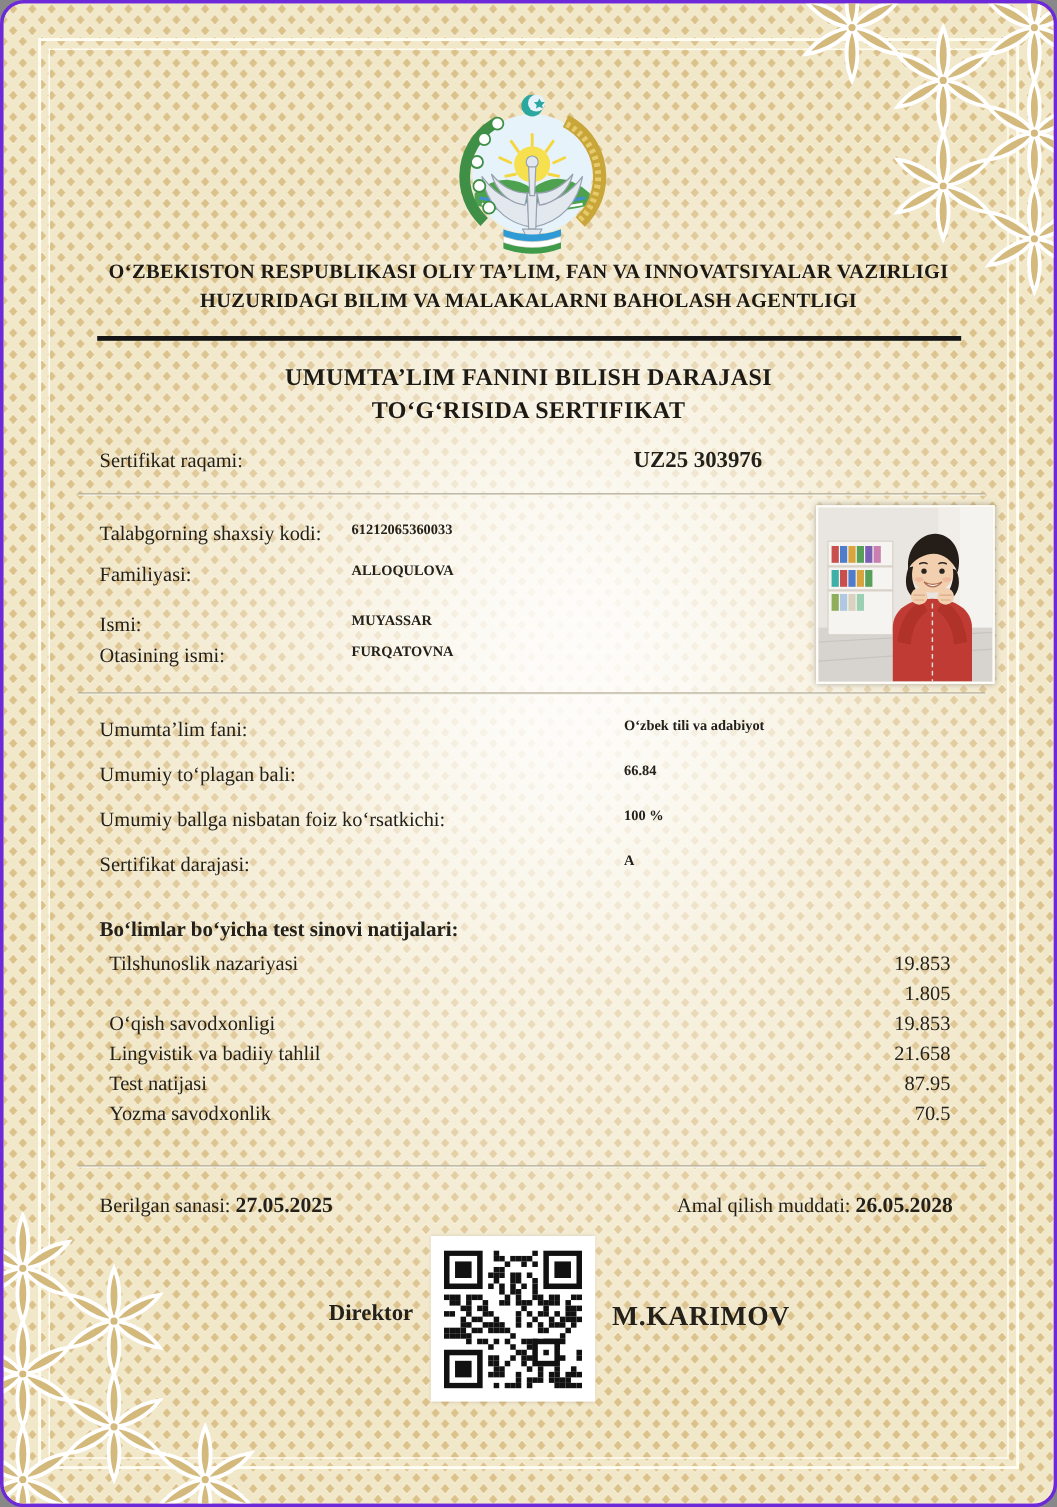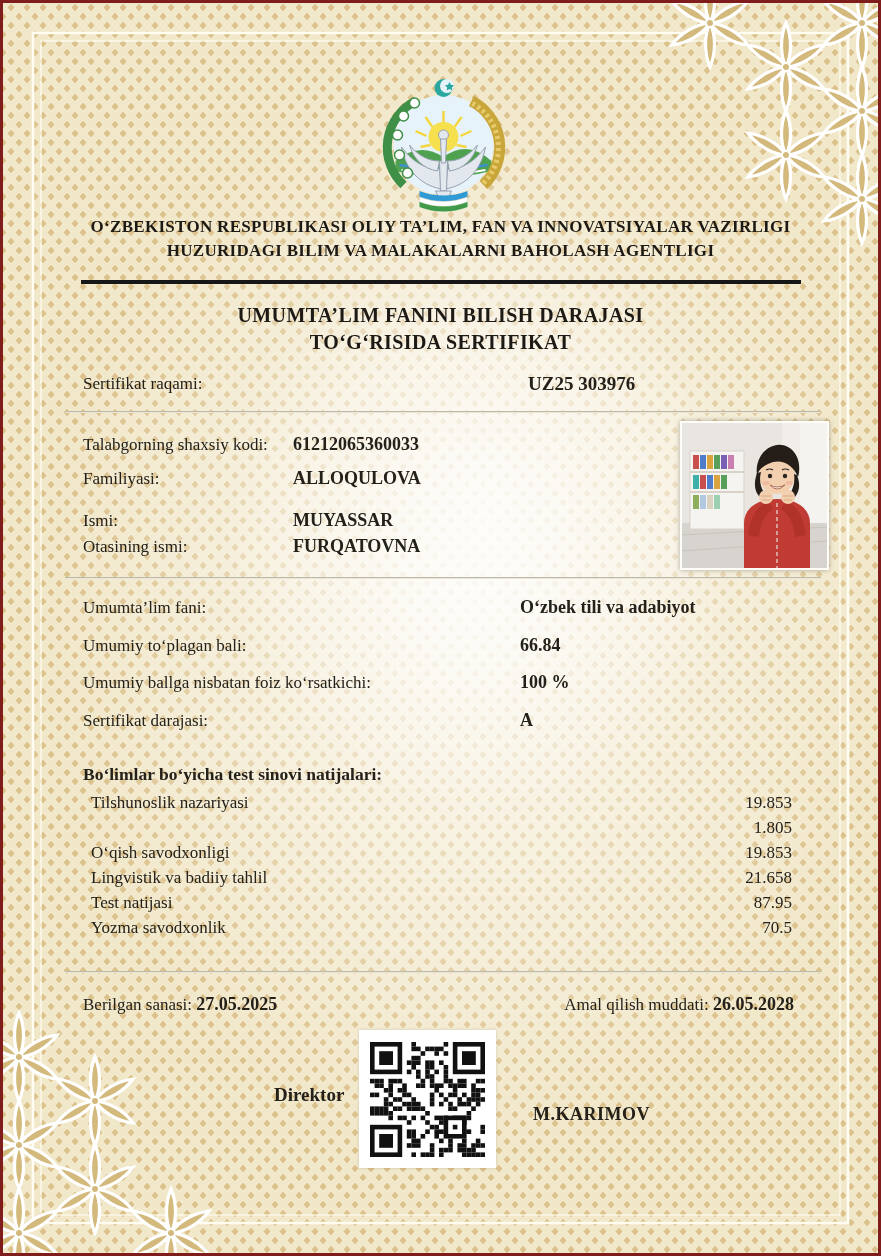--- a/index.html
+++ b/index.html
@@ -1,47 +1,47 @@
 <!DOCTYPE html>
 <html><head>
 <meta charset="utf-8">
 <style>
   html,body{margin:0;padding:0;background:#888;}
   .page{
     position:relative;
     width:875px;height:1250px;
     margin:0 auto;
     background:#f1e7c9;
-    border:3px solid #7f1d1d;
-    border-radius:0;
+    border:3px solid #6d28d9;
+    border-radius:20px;
     overflow:hidden;
     font-family:"Liberation Serif","DejaVu Serif",serif;
     color:#24201a;
   }
   .bg{position:absolute;left:0;top:0;width:100%;height:100%;}
   .abs{position:absolute;}
   .center{left:0;width:100%;text-align:center;}
   .ministry{top:212px;font-weight:bold;font-size:17px;line-height:24px;letter-spacing:.3px;color:#1d1a15;}
   .cert-title{top:299px;font-weight:bold;font-size:20px;line-height:27px;letter-spacing:.4px;color:#1d1a15;}
   .rule{top:277px;left:78px;width:720px;height:4px;background:#161616;}
   .sep{left:62px;width:756px;height:2px;
        background:linear-gradient(#a9a28e,#fffdf2);}
   .row{position:absolute;left:80px;right:84px;height:24px;font-size:17px;}
   .row .lbl{position:absolute;left:0;top:0;}
-  .row .val{position:absolute;top:-1px;font-weight:bold;font-size:18px;}
+  .row .val{position:absolute;top:-1px;font-weight:bold;font-size:12px;}
   .val-person{left:210px;}
   .val-subject{left:437px;}
   .val-serial{left:445px;font-size:19px !important;}
   .sections-title{position:absolute;left:80px;font-size:17.5px;font-weight:bold;text-align:center;}
   .secrow{position:absolute;left:88px;right:86px;height:22px;font-size:17px;}
   .secrow .score{position:absolute;right:0;top:0;}
   .dates{position:absolute;left:80px;right:84px;top:991px;font-size:17px;display:flex;justify-content:space-between;align-items:flex-end;}
   .dates b{font-size:18px;}
   .dir-label{position:absolute;left:271px;top:1081px;font-size:19px;font-weight:bold;}
-  .dir-name{position:absolute;left:530px;top:1081px;font-size:18px;font-weight:bold;letter-spacing:.5px;margin-top:20px;}
+  .dir-name{position:absolute;left:507px;top:1081px;font-size:23px;font-weight:bold;letter-spacing:.5px;}
   .qr-box{position:absolute;left:356px;top:1027px;width:137px;height:138px;background:#fff;
           display:flex;align-items:center;justify-content:center;box-shadow:0 0 3px rgba(0,0,0,.15);}
   .photo{position:absolute;left:677px;top:418px;width:145px;height:145px;
          border:2px solid #fdfcf6;box-shadow:0 0 5px rgba(0,0,0,.3);background:#e9e5e0;}
   .emblem{position:absolute;left:358px;top:70px;width:165px;height:140px;}
 </style>
 </head>
 <body>
 
 <div class="page">

